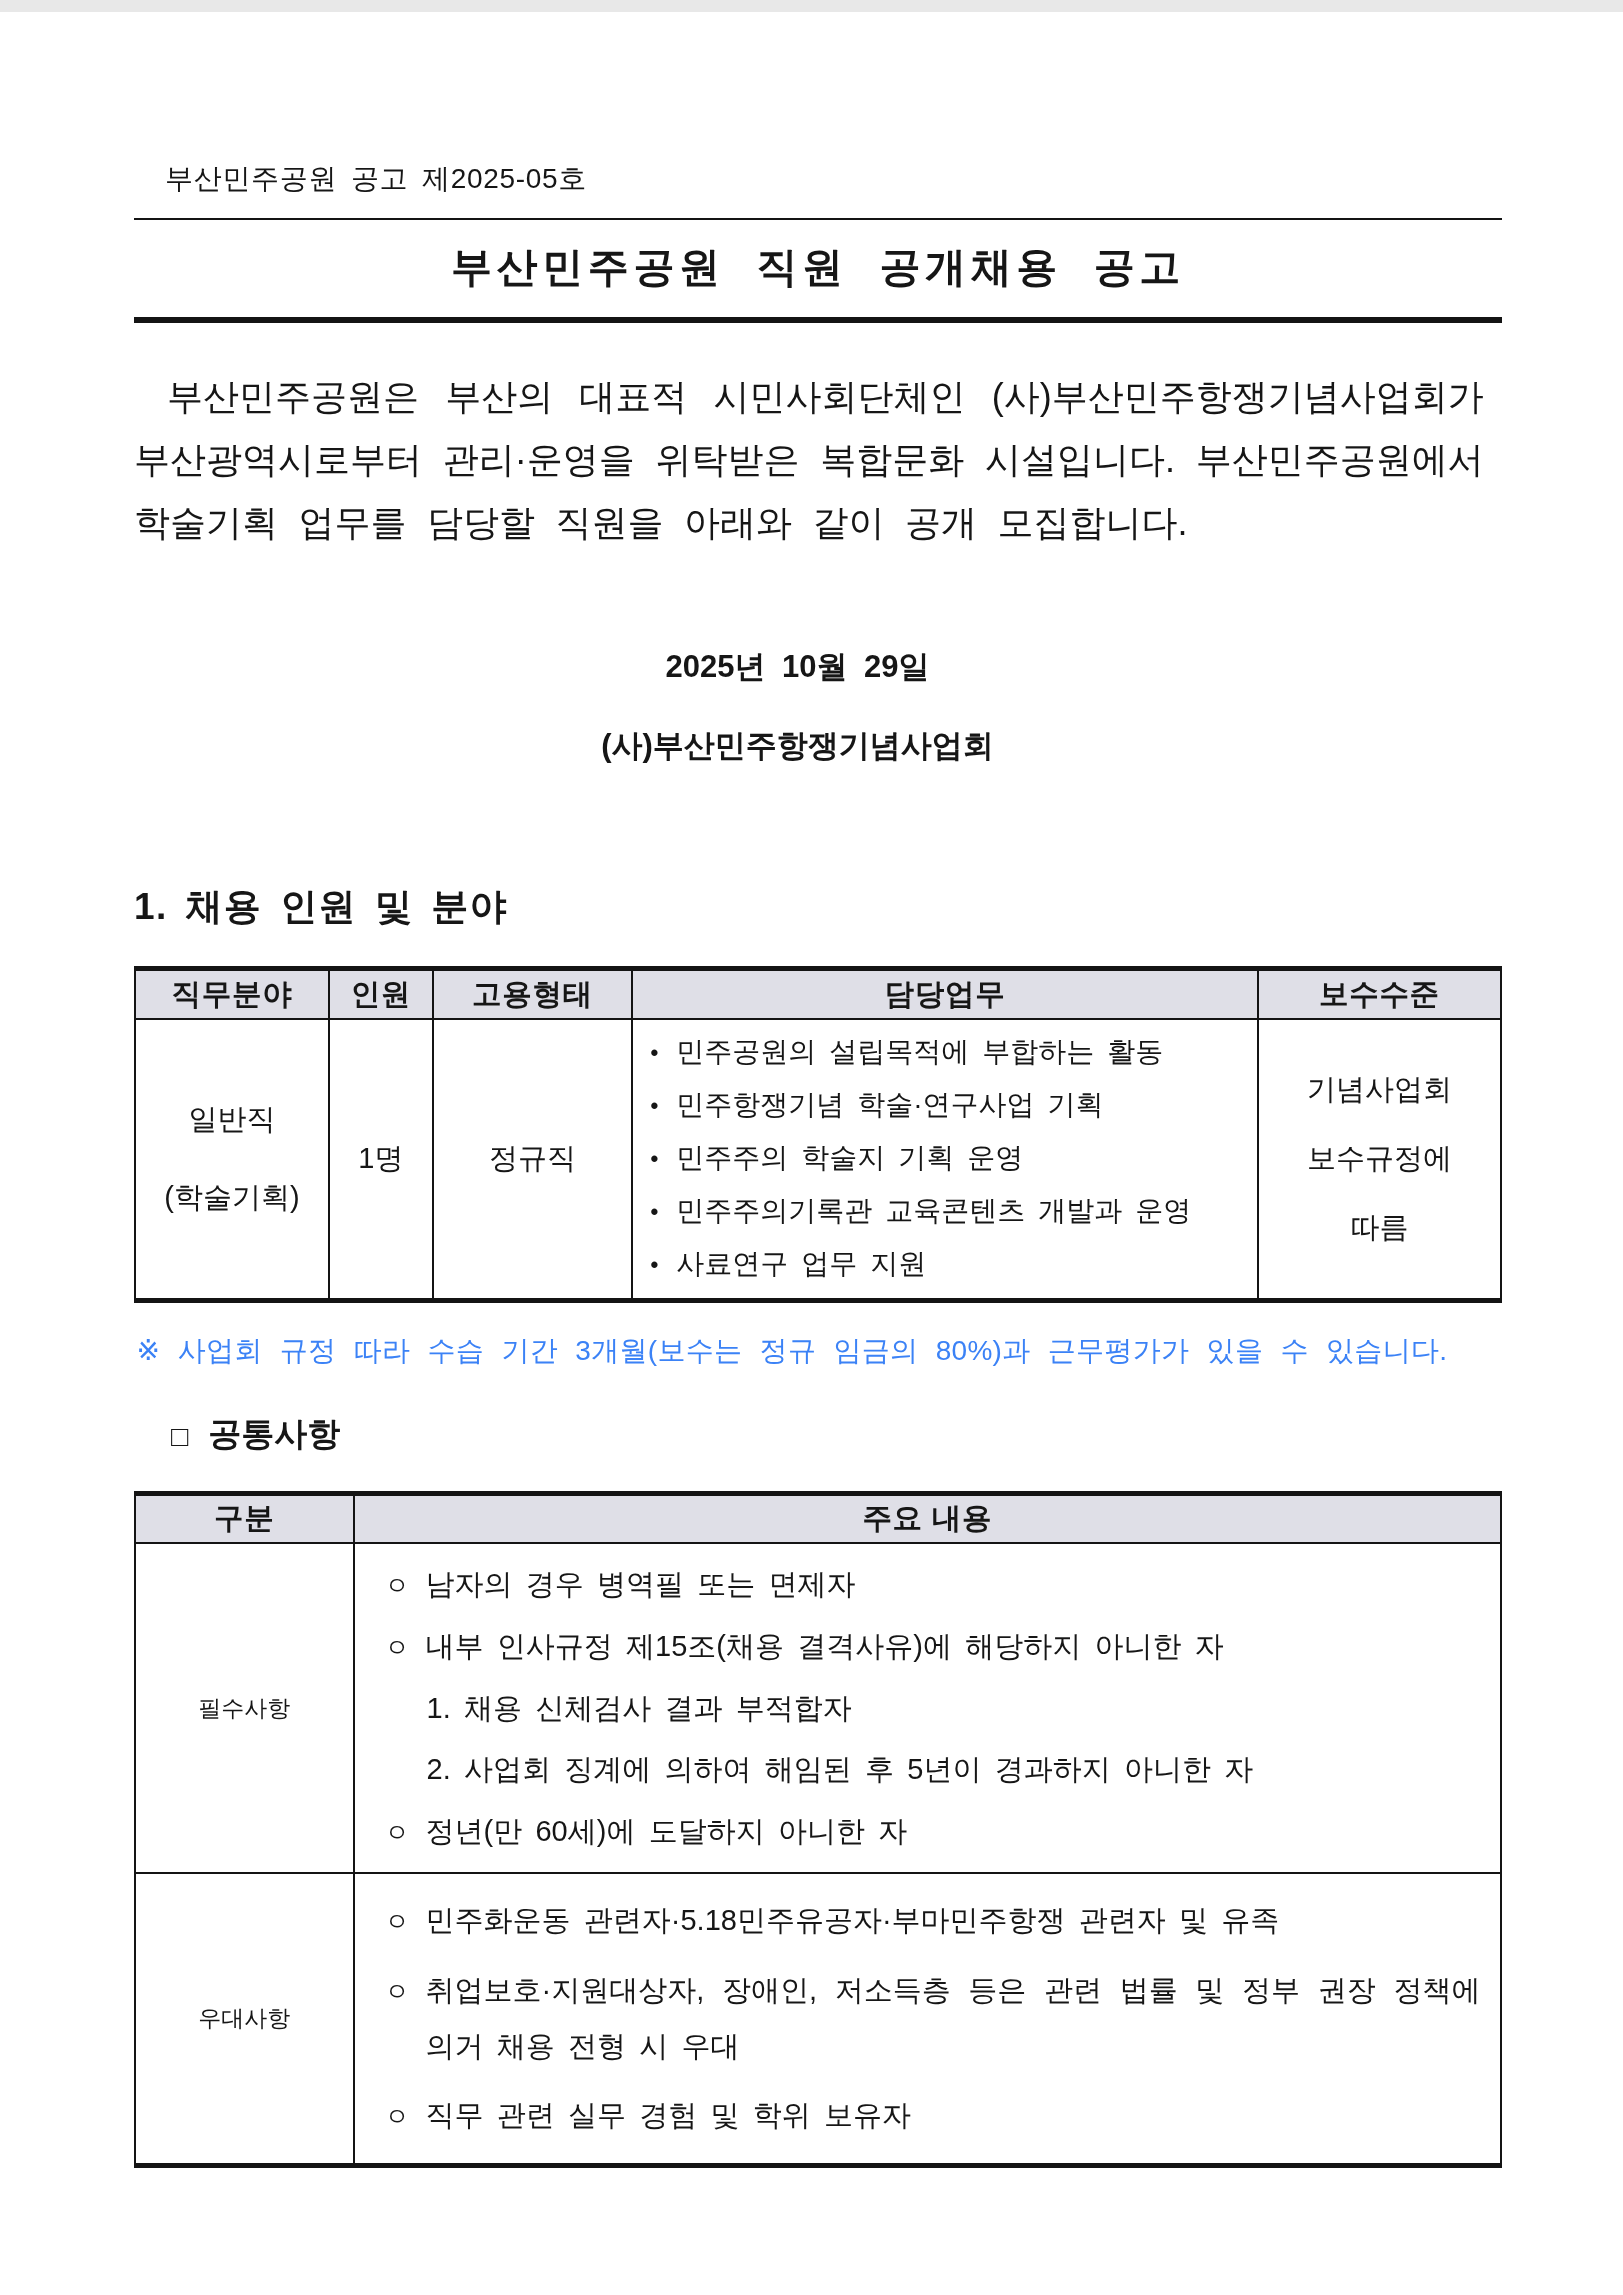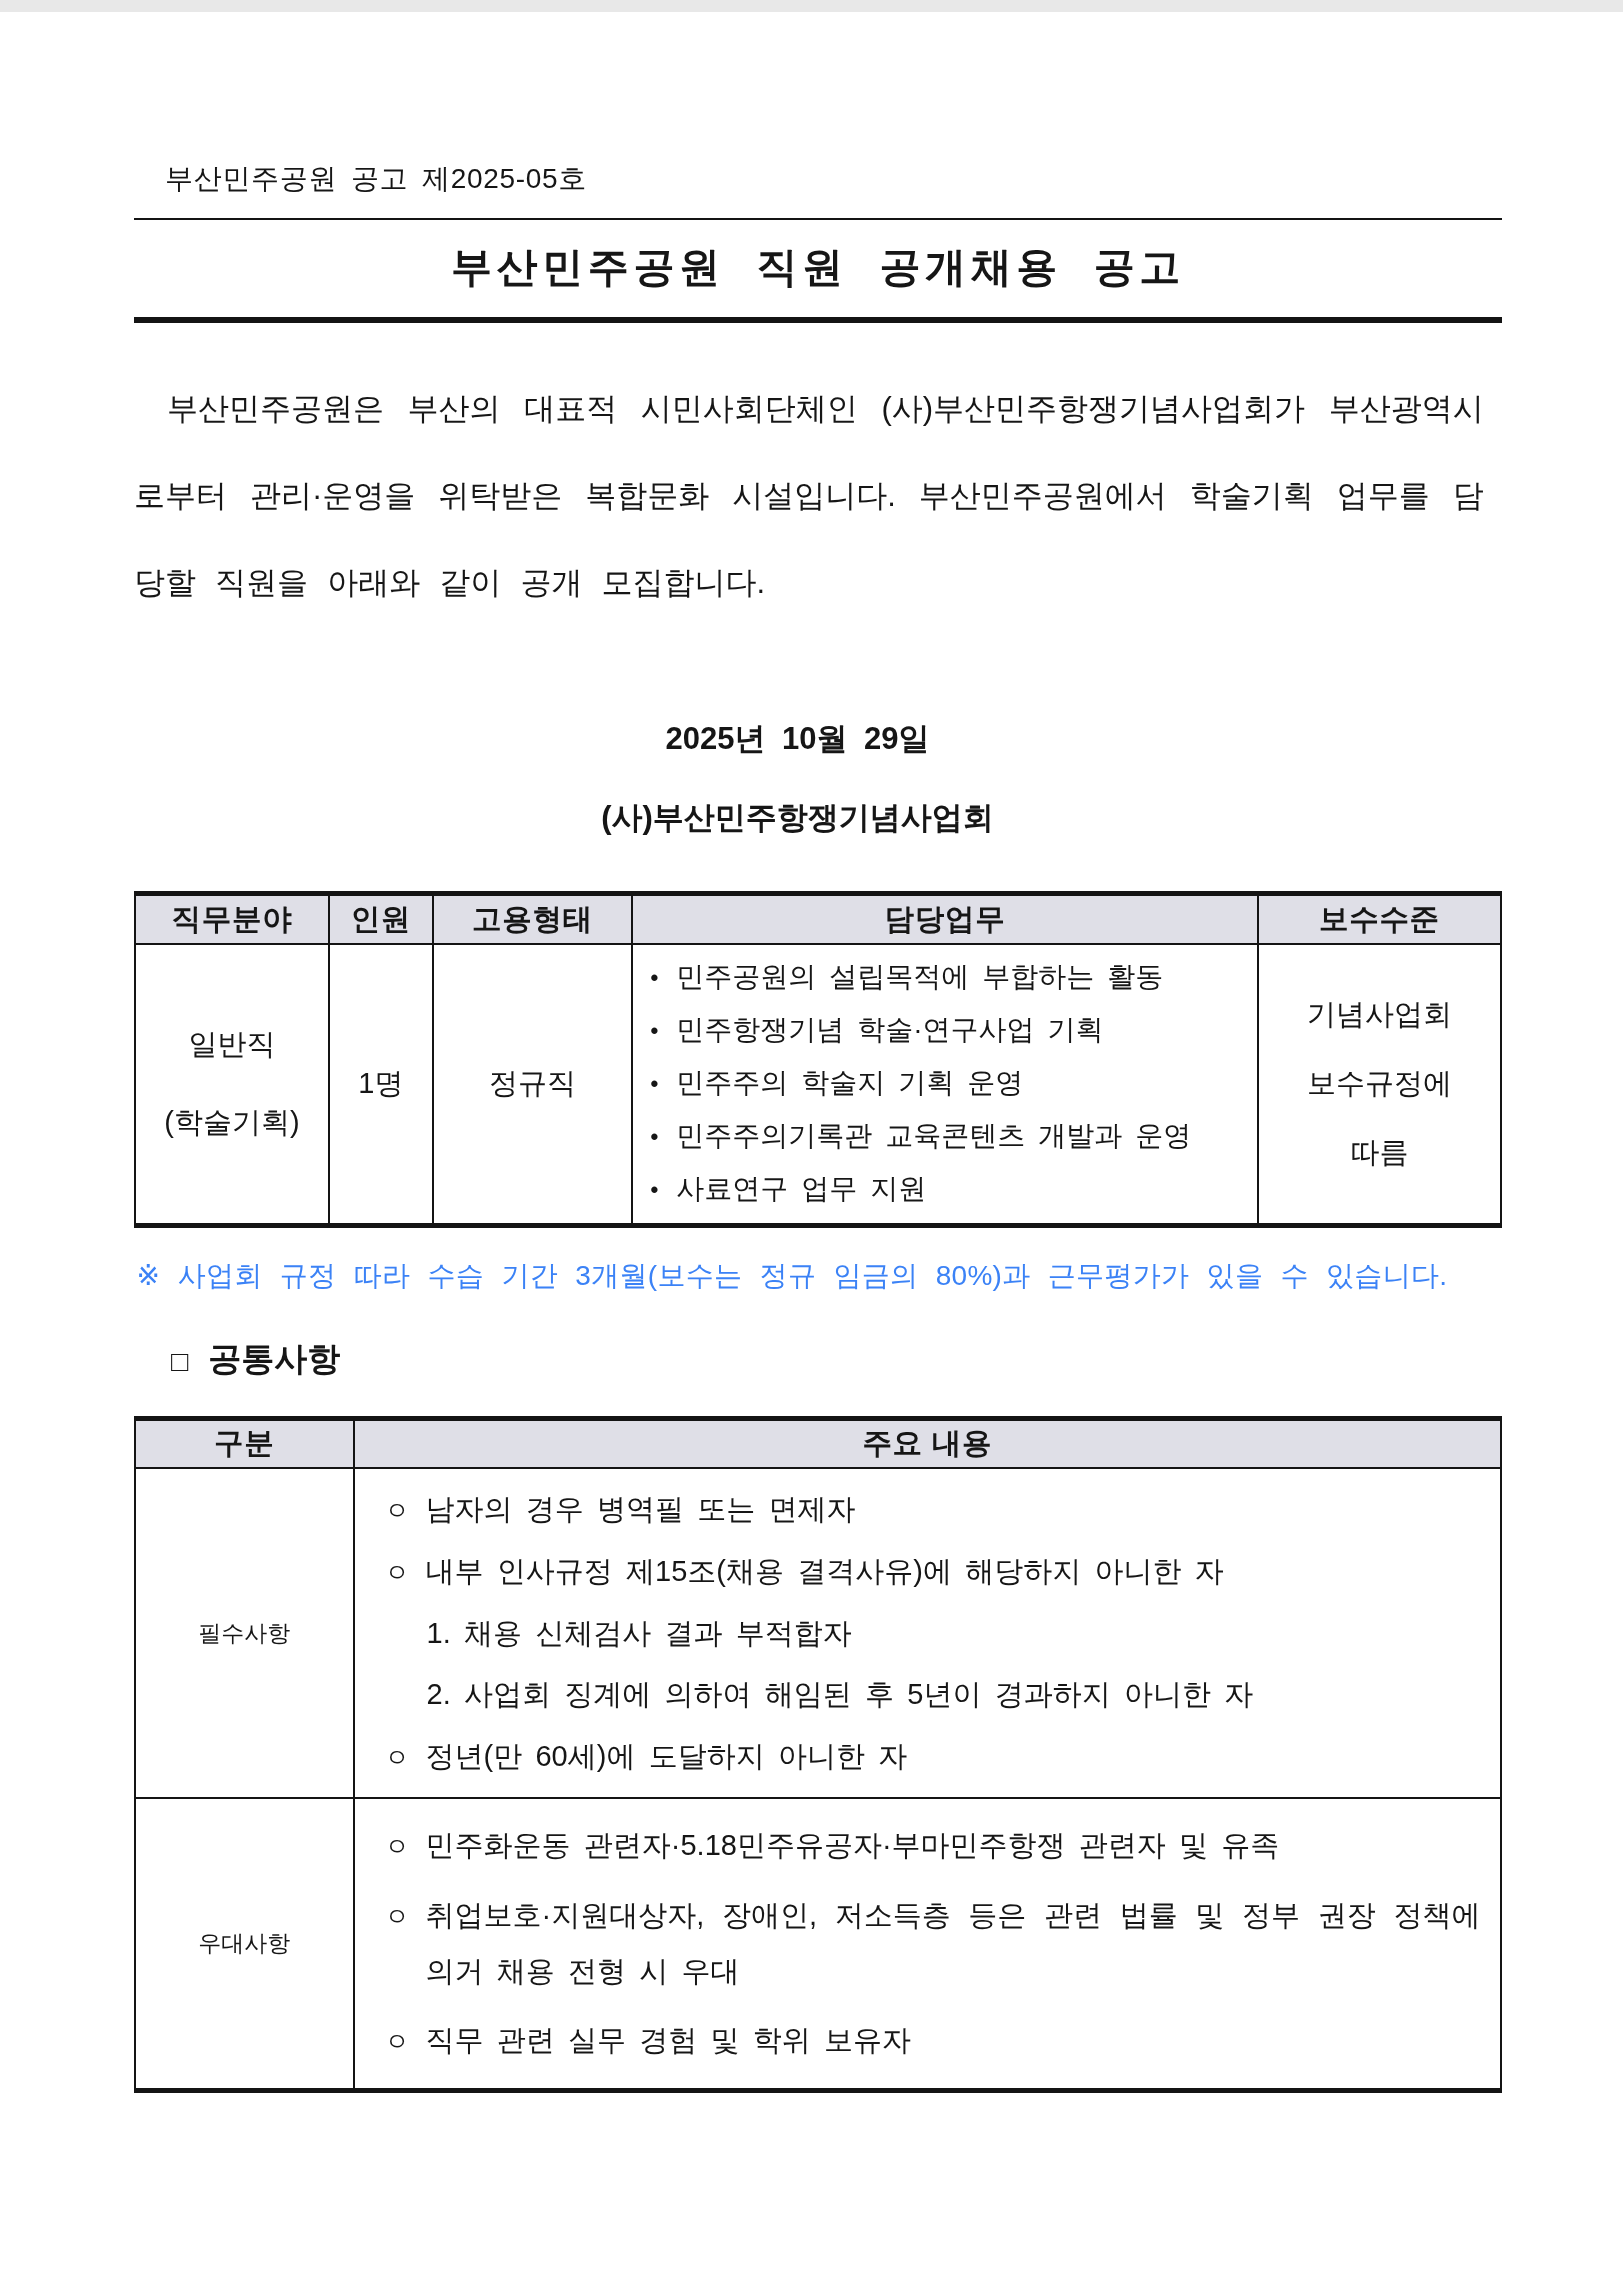--- a/index.html
+++ b/index.html
@@ -45,22 +45,22 @@
   }
   .rule-thick {
     height: 6.5px;
     background: #141414;
   }
 
   
   .intro {
     margin-top: 42px;
     padding-right: 18.3px;
-    font-size: 31px;
-    line-height: 87px;
+    font-size: 36px;
+    line-height: 63px;
     text-align: justify;
     word-break: break-all;
     word-spacing: 10.5px;
     text-indent: 33px;
   }
 
   
   .date-block {
     margin-top: 73px;
     padding-right: 41px;
@@ -196,20 +196,21 @@
     <div class="doc-title">부산민주공원 직원 공개채용 공고</div>
     <div class="rule-thick"></div>
 
     <div class="intro">부산민주공원은 부산의 대표적 시민사회단체인 (사)부산민주항쟁기념사업회가 부산광역시로부터 관리·운영을 위탁받은 복합문화 시설입니다. 부산민주공원에서 학술기획 업무를 담당할 직원을 아래와 같이 공개 모집합니다.</div>
 
     <div class="date-block">
       <div>2025년 10월 29일</div>
       <div>(사)부산민주항쟁기념사업회</div>
     </div>
 
+    <div class="sec-heading sec1-heading">1. 채용 인원 및 분야</div>
 
     <table class="tbl" id="t1">
       <colgroup>
         <col class="c-field">
           <col class="c-count">
           <col class="c-type">
           <col class="c-duty">
           <col class="c-pay">
       </colgroup>
       <tbody>

